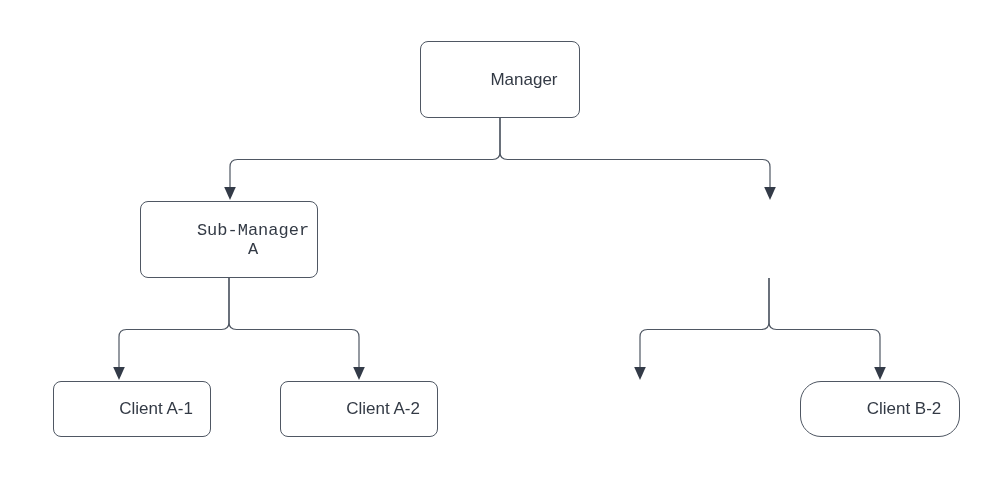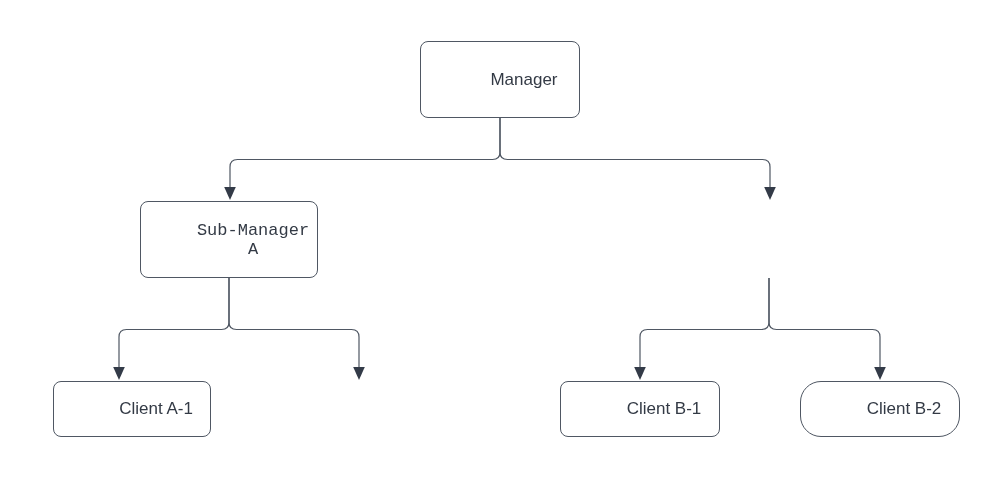--- a/index.html
+++ b/index.html
@@ -97,22 +97,22 @@
 
   <div class="node n-sub-a">
     <span>Sub-Manager A</span>
   </div>
 
 
   <div class="node n-client-a1">
     <span>Client A-1</span>
   </div>
 
+  <div class="node n-client-a2">
+    <span>Client A-2</span>
+  </div>
 
-  <div class="node n-client-b1">
-    <span>Client B-1</span>
-  </div>
 
   <div class="node n-client-b2">
     <span>Client B-2</span>
   </div>
 
 </div>
 
 </body></html>

